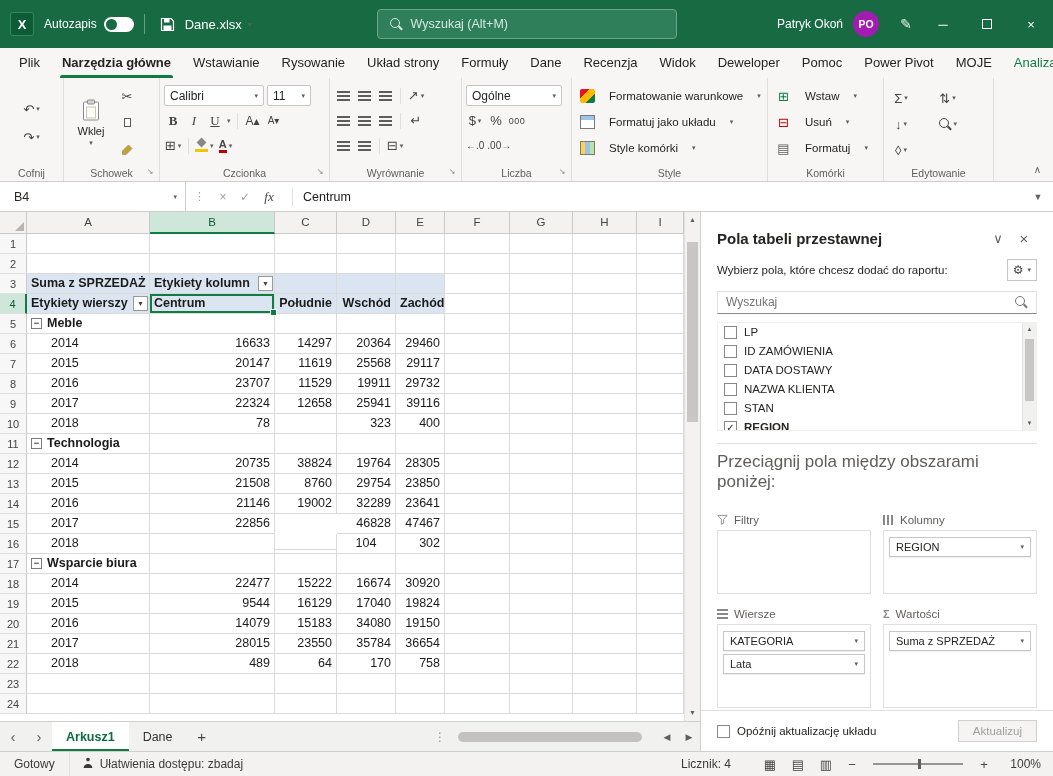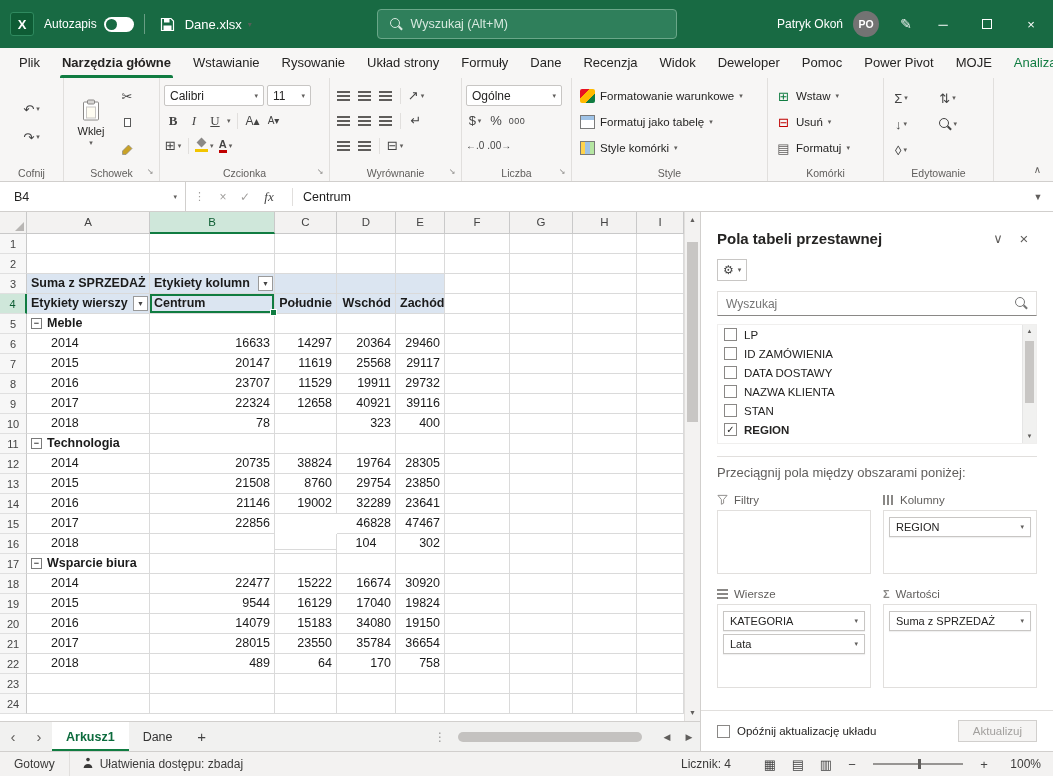--- a/index.html
+++ b/index.html
@@ -15,21 +15,21 @@
   .tb-sep{width:1px;height:20px;background:rgba(255,255,255,.35);margin:0 10px}
   .tb-icon{display:inline-flex;align-items:center;justify-content:center;width:26px;height:26px}
   .filename{display:flex;align-items:center;gap:6px;font-size:13px;margin-left:4px}
   .filename .caret{font-size:8px;opacity:.85}
   .tb-search{position:absolute;left:50%;transform:translateX(-50%);top:9px;width:300px;height:30px;background:#2f7f5b;border:1px solid #6aa789;border-radius:4px;display:flex;align-items:center;gap:8px;padding:0 12px;color:#d7e9df;font-size:12.5px}
   .mag{position:relative;width:13px;height:13px;display:inline-block;flex:none}
   .mag::before{content:"";position:absolute;left:0;top:0;width:8px;height:8px;border:1.6px solid currentColor;border-radius:50%}
   .mag::after{content:"";position:absolute;left:8px;top:9px;width:5px;height:1.6px;background:currentColor;transform:rotate(45deg)}
   .tb-right{margin-left:auto;display:flex;align-items:center;height:48px}
   .user{font-size:12px;margin-right:10px}
-  .avatar{width:26px;height:26px;border-radius:50%;background:#737373;color:#fff;font-size:10.5px;font-weight:700;display:flex;align-items:center;justify-content:center;margin-right:12px}
+  .avatar{width:26px;height:26px;border-radius:50%;background:#a21caf;color:#fff;font-size:10.5px;font-weight:700;display:flex;align-items:center;justify-content:center;margin-right:12px}
   .tb-pen{width:30px;text-align:center;font-size:14px;opacity:.9}
   .winbtn{width:44px;height:48px;display:flex;align-items:center;justify-content:center;font-size:13px}
   .maxbox{width:10px;height:10px;border:1.3px solid #fff;display:inline-block}
 
   
   .tabrow{position:absolute;top:48px;left:0;right:0;height:30px;background:#f7f6f5;display:flex;align-items:stretch;padding-left:8px}
   .tab{padding:7px 11px 0;font-size:13px;color:#252423;position:relative;white-space:nowrap}
   .tab.active{font-weight:700}
   .tab.active::after{content:"";position:absolute;left:9px;right:9px;bottom:0;height:3px;background:#107C41;border-radius:2px 2px 0 0}
   .tab.contextual{color:#107C41}
@@ -55,21 +55,21 @@
   .ital-i{font-style:italic;font-family:"Liberation Serif",serif}
   .und-u{text-decoration:underline;font-family:"Liberation Serif",serif}
   .vdiv{width:1px;height:16px;background:#e1dfdd;margin:0 3px}
   .fill-ic{width:13px;height:13px;position:relative;display:inline-block}
   .fill-ic::before{content:"";position:absolute;left:3px;top:0;width:7px;height:7px;background:#8a8886;transform:rotate(45deg)}
   .fill-ic::after{content:"";position:absolute;left:0;bottom:0;width:13px;height:3px;background:#f2c500}
   .fc-ic{position:relative;font-weight:700;font-size:11px;display:inline-block;padding-bottom:3px}
   .fc-ic::after{content:"";position:absolute;left:0;right:0;bottom:0;height:3px;background:#c00000}
   .ln{position:relative;width:13px;height:11px;display:inline-block}
   .ln::before{content:"";position:absolute;left:0;top:1px;width:13px;height:2px;background:#5f5d5b;box-shadow:0 4px 0 #5f5d5b,0 8px 0 #5f5d5b}
-  .stack-item{display:flex;align-items:center;gap:5px;height:26px;font-size:11.5px;color:#252423;white-space:nowrap;padding-left:4px}
+  .stack-item{display:flex;align-items:center;gap:14px;height:26px;font-size:11.5px;color:#252423;white-space:nowrap;padding-left:4px}
   .mini-ic{width:15px;height:14px;display:inline-flex;align-items:center;justify-content:center;font-size:12px;flex:none;color:#8a6d3b}
   .ic-cf{background:linear-gradient(135deg,#e81123 0 33%,#ffb900 33% 66%,#107C41 66%);border-radius:2px}
   .ic-tbl{border:1px solid #7a7a7a;background:linear-gradient(#9fc3e7 4px,#fff 4px)}
   .ic-cs{border:1px solid #7a7a7a;background:linear-gradient(90deg,#ffd34d 33%,#9fc3e7 33% 66%,#b5e6a2 66%)}
   .ic-ins{color:#107C41;font-size:13px}
   .ic-del{color:#c00000;font-size:13px}
   .ic-fmt{color:#5f5d5b;font-size:13px}
   .ed-grid{display:grid;grid-template-columns:1fr 1fr;grid-auto-rows:26px;align-items:center;justify-items:start;padding:2px 4px;flex:1}
   .collapse-ribbon{position:absolute;right:12px;bottom:6px;color:#605e5c;font-size:10px}
 
@@ -132,21 +132,21 @@
   .p-search input{border:none;outline:none;flex:1;font-size:12px;font-family:inherit;color:#252423;background:transparent}
   .field-list{position:relative;margin:0 16px;height:120px;border:1px solid #f0efee;overflow:hidden;padding-right:15px}
   .field-item{display:flex;align-items:center;gap:7px;height:19px;padding-left:6px;font-size:11.5px;color:#252423}
   .field-item .b{font-weight:700}
   .cb{width:13px;height:13px;border:1px solid #8a8886;background:#fff;display:inline-flex;align-items:center;justify-content:center;font-size:10px;color:#252423;flex:none}
   .fl-scroll{position:absolute;right:0;top:0;bottom:0;width:14px;background:#f1f1f0;border-left:1px solid #e5e5e5;display:flex;flex-direction:column}
   .fl-scroll .sarrow{height:13px;text-align:center;font-size:6px;color:#605e5c;line-height:13px}
   .fl-scroll .thumb{position:absolute;left:2px;right:2px;top:16px;height:62px;background:#c8c6c4}
   .fl-scroll .sarrow.down{margin-top:auto}
   .p-div{height:1px;background:#e1dfdd;margin:12px 16px 8px}
-  .p-hint{font-size:13px;color:#605e5c;margin:0 16px 8px}
+  .p-hint{font-size:17px;color:#605e5c;margin:0 16px 16px}
   .areas{display:grid;grid-template-columns:1fr 1fr;column-gap:12px;row-gap:10px;margin:2px 16px}
   .q-head{display:flex;align-items:center;gap:6px;font-size:11.5px;color:#605e5c;height:20px}
   .q-box{border:1px solid #e1dfdd;background:#fff;min-height:64px;padding:3px}
   .quad.tall .q-box{min-height:84px}
   .q-ic-cols{width:11px;height:10px;background:repeating-linear-gradient(90deg,#8a8886 0 2px,transparent 2px 4px)}
   .q-ic-rows{width:11px;height:10px;background:repeating-linear-gradient(#8a8886 0 2px,transparent 2px 4px)}
   .q-ic-sigma{font-size:11px;color:#8a8886;font-weight:700}
   .chip{display:flex;align-items:center;justify-content:space-between;border:1px solid #c8c6c4;background:#fff;height:20px;padding:0 6px;font-size:11px;color:#252423;margin:3px 2px;box-shadow:0 1px 1px rgba(0,0,0,.06)}
   .p-bottom{margin-top:auto;border-top:1px solid #e1dfdd;padding:9px 16px;display:flex;align-items:center;justify-content:space-between}
   .defer{display:flex;align-items:center;gap:7px;font-size:11.5px;color:#252423}
@@ -361,21 +361,21 @@
 
   <div class="rgroup g-style">
     <div>
         <div class="stack-item">
           <div class="mini-ic ic-cf"></div>
           <span>Formatowanie warunkowe</span>
           <span class="caret">▾</span>
         </div>
         <div class="stack-item">
           <div class="mini-ic ic-tbl"></div>
-          <span>Formatuj jako tabelę</span>
+          <span>Formatuj jako układu</span>
           <span class="caret">▾</span>
         </div>
         <div class="stack-item">
           <div class="mini-ic ic-cs"></div>
           <span>Style komórki</span>
           <span class="caret">▾</span>
         </div>
       </div>
     <div class="rgroup-label">Style</div>
   </div>
@@ -544,21 +544,21 @@
         <div class="cell" style="width: 65px;"></div>
         <div class="cell" style="width: 63px;"></div>
         <div class="cell" style="width: 64px;"></div>
         <div class="cell" style="width: 47px;"></div>
       </div>
       <div class="grid-row">
         <div class="row-num">9</div>
         <div class="cell indent" style="width: 123px;"><span>2017</span></div>
         <div class="cell num" style="width: 125px;"><span>22324</span></div>
         <div class="cell num" style="width: 62px;"><span>12658</span></div>
-        <div class="cell num" style="width: 59px;"><span>40921</span></div>
+        <div class="cell num" style="width: 59px;"><span>25941</span></div>
         <div class="cell num" style="width: 49px;"><span>39116</span></div>
         <div class="cell" style="width: 65px;"></div>
         <div class="cell" style="width: 63px;"></div>
         <div class="cell" style="width: 64px;"></div>
         <div class="cell" style="width: 47px;"></div>
       </div>
       <div class="grid-row">
         <div class="row-num">10</div>
         <div class="cell indent" style="width: 123px;"><span>2018</span></div>
         <div class="cell num" style="width: 125px;"><span>78</span></div>
@@ -762,20 +762,21 @@
   <span class="harrow">▶</span>
 </div>
 
 <div class="panel">
   <div class="p-head">
     <span class="p-title">Pola tabeli przestawnej</span>
     <span class="p-ico">∨</span>
     <span class="p-ico" style="font-size:15px">×</span>
   </div>
   <div class="p-choose">
+    <span class="p-choose-text">Wybierz pola, które chcesz dodać do raportu:</span>
     <span class="gearbtn">
         <span>⚙</span>
         <span class="caret">▾</span>
       </span>
   </div>
   <div class="p-search">
     <input type="text" placeholder="Wyszukaj" style="">
     <span class="mag"></span>
   </div>
   <div class="field-list">

